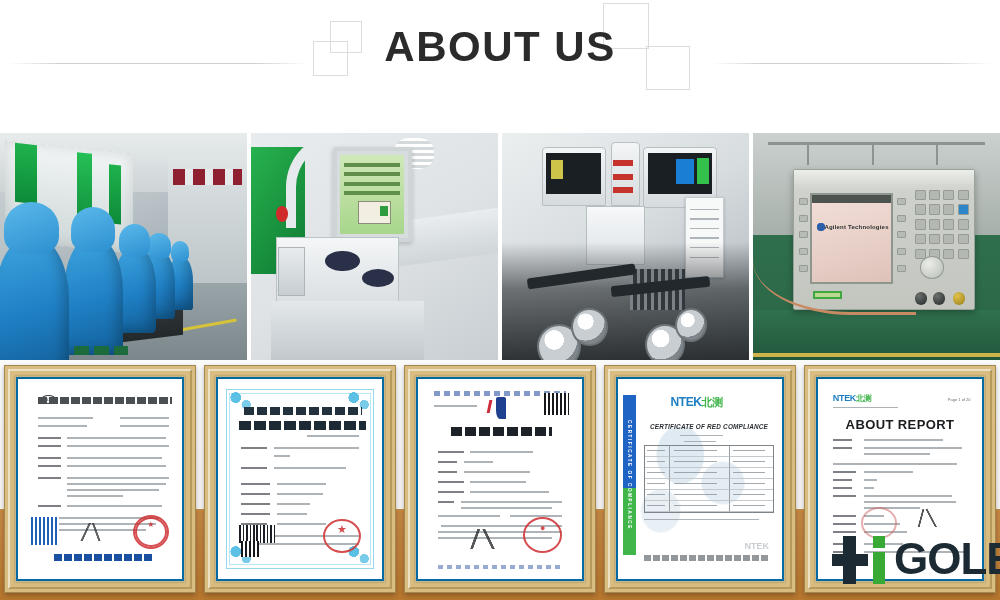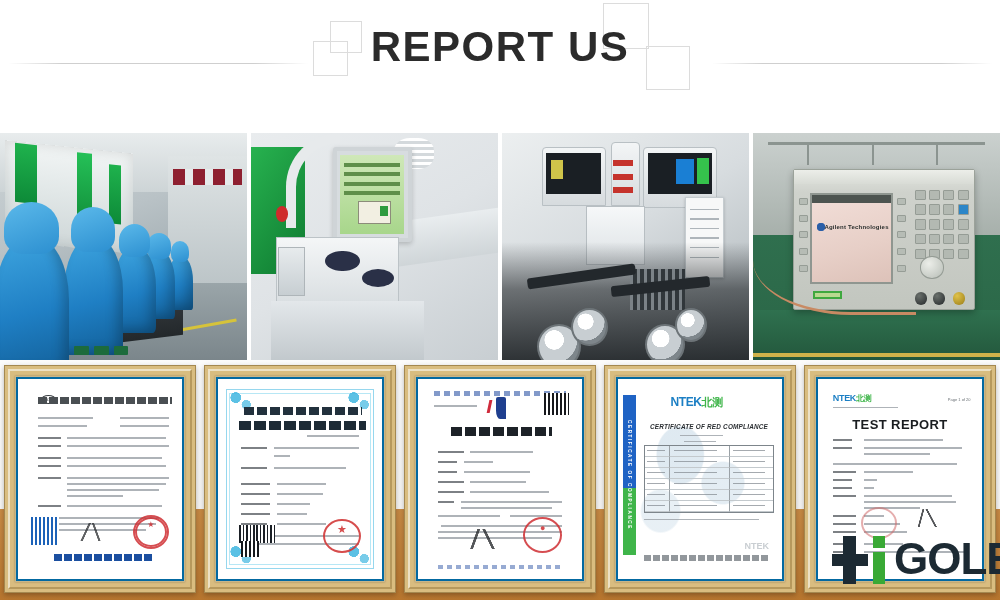--- a/index.html
+++ b/index.html
@@ -360,21 +360,21 @@
   <div class="header">
     <div class="hdr-line left"></div>
     <div class="hdr-line right"></div>
 
     <div class="deco d1"></div>
     <div class="deco d2"></div>
     <div class="deco d3"></div>
     <div class="deco d4"></div>
 
     <div class="hdr-titles">
-      <div class="hdr-title">REPORT US</div>
+      <div class="hdr-title">ABOUT US</div>
     </div>
   </div>
 
   <div class="photo-row">
 
     <div class="photo p1">
       <div class="ceil"></div>
         <div class="wall"></div>
         <div class="vent"></div>
       <div class="shelf"></div>
@@ -667,21 +667,21 @@
         </div>
     </div>
 
     <div class="cert">
       <div class="frame">
           <div class="mat">
             <div class="paper c5">
         <div class="ntek5"><span>NTEK</span><i>北测</i></div>
         <div class="page">Page 1 of 20</div>
         <div class="tl" style="left:9%;top:14%;width:40%;height:1.2px"></div>
-        <div class="tr">TEST REPORT</div>
+        <div class="tr">ABOUT REPORT</div>
         <div class="tl dk" style="left:9%;top:30%;width:12%"></div>
         <div class="tl" style="left:28%;top:30%;width:48%"></div>
         <div class="tl dk" style="left:9%;top:34%;width:12%"></div>
         <div class="tl" style="left:28%;top:34%;width:60%"></div>
         <div class="tl" style="left:28%;top:37%;width:40%"></div>
         <div class="tl" style="left:9%;top:42%;width:76%"></div>
         <div class="tl dk" style="left:9%;top:46%;width:14%"></div>
         <div class="tl" style="left:28%;top:46%;width:30%"></div>
         <div class="tl dk" style="left:9%;top:50%;width:12%"></div>
         <div class="tl" style="left:28%;top:50%;width:8%"></div>

